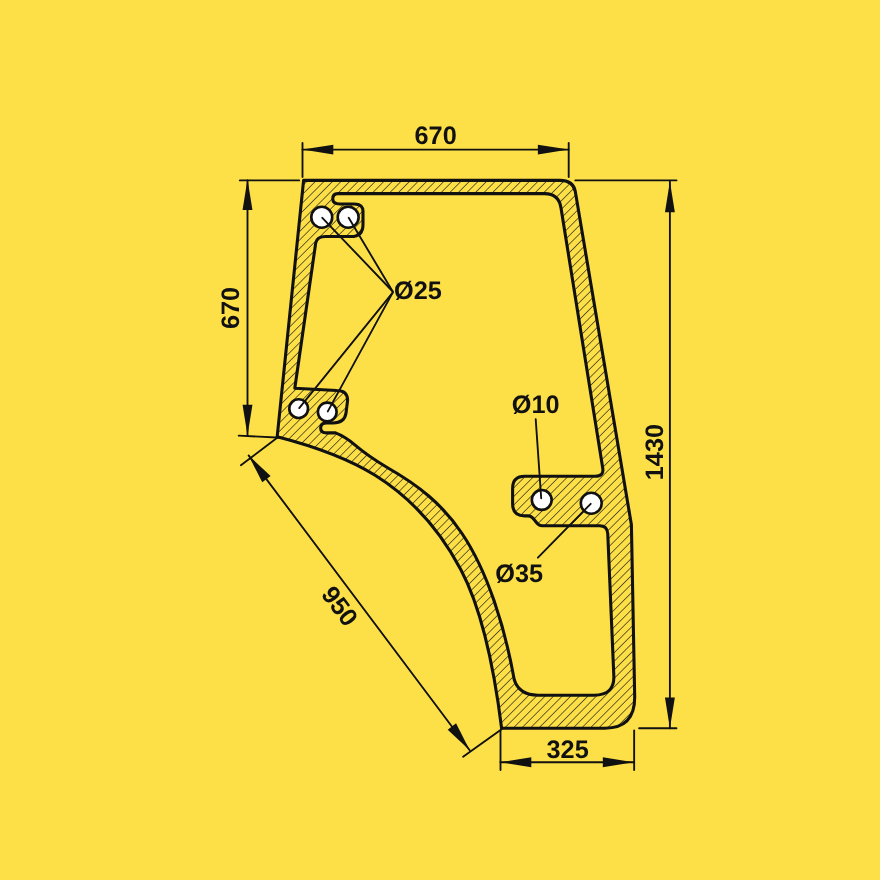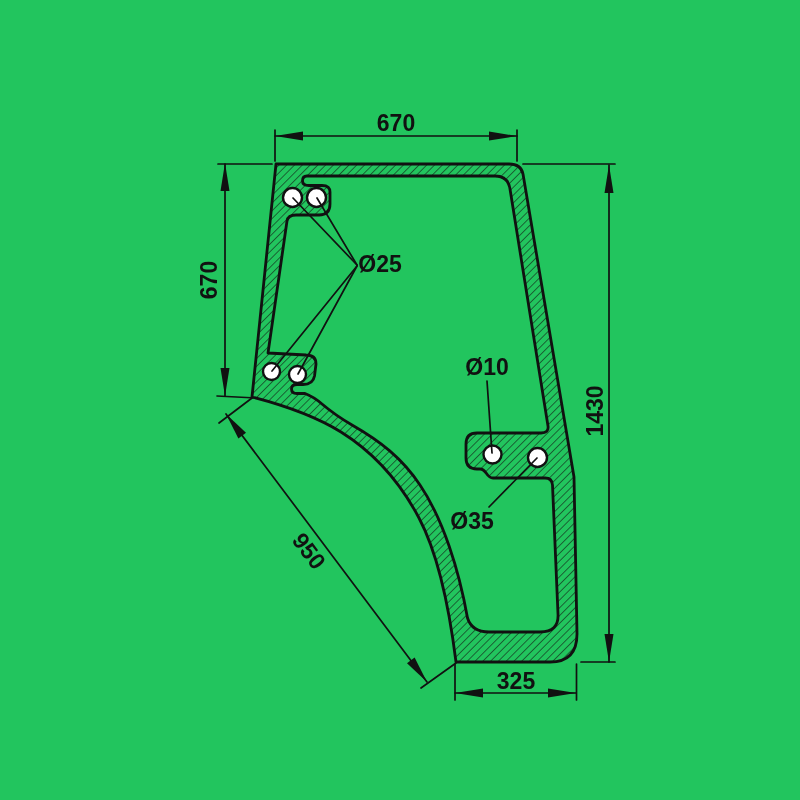--- a/index.html
+++ b/index.html
@@ -7,21 +7,21 @@
     padding: 0;
     background: #ffffff;
     width: 800px;
     height: 800px;
     overflow: hidden;
     font-family: "Liberation Sans", sans-serif;
   }
   .drawing-wrap {
     width: 800px;
     height: 800px;
-    background: #22c55e;
+    background: #fde047;
   }
   svg { display: block; }
   .dim-text {
     font-family: "Liberation Sans", sans-serif;
     font-size: 23px;
     font-weight: bold;
     fill: #111111;
   }
   .contour {
     fill: url(#hatch);

